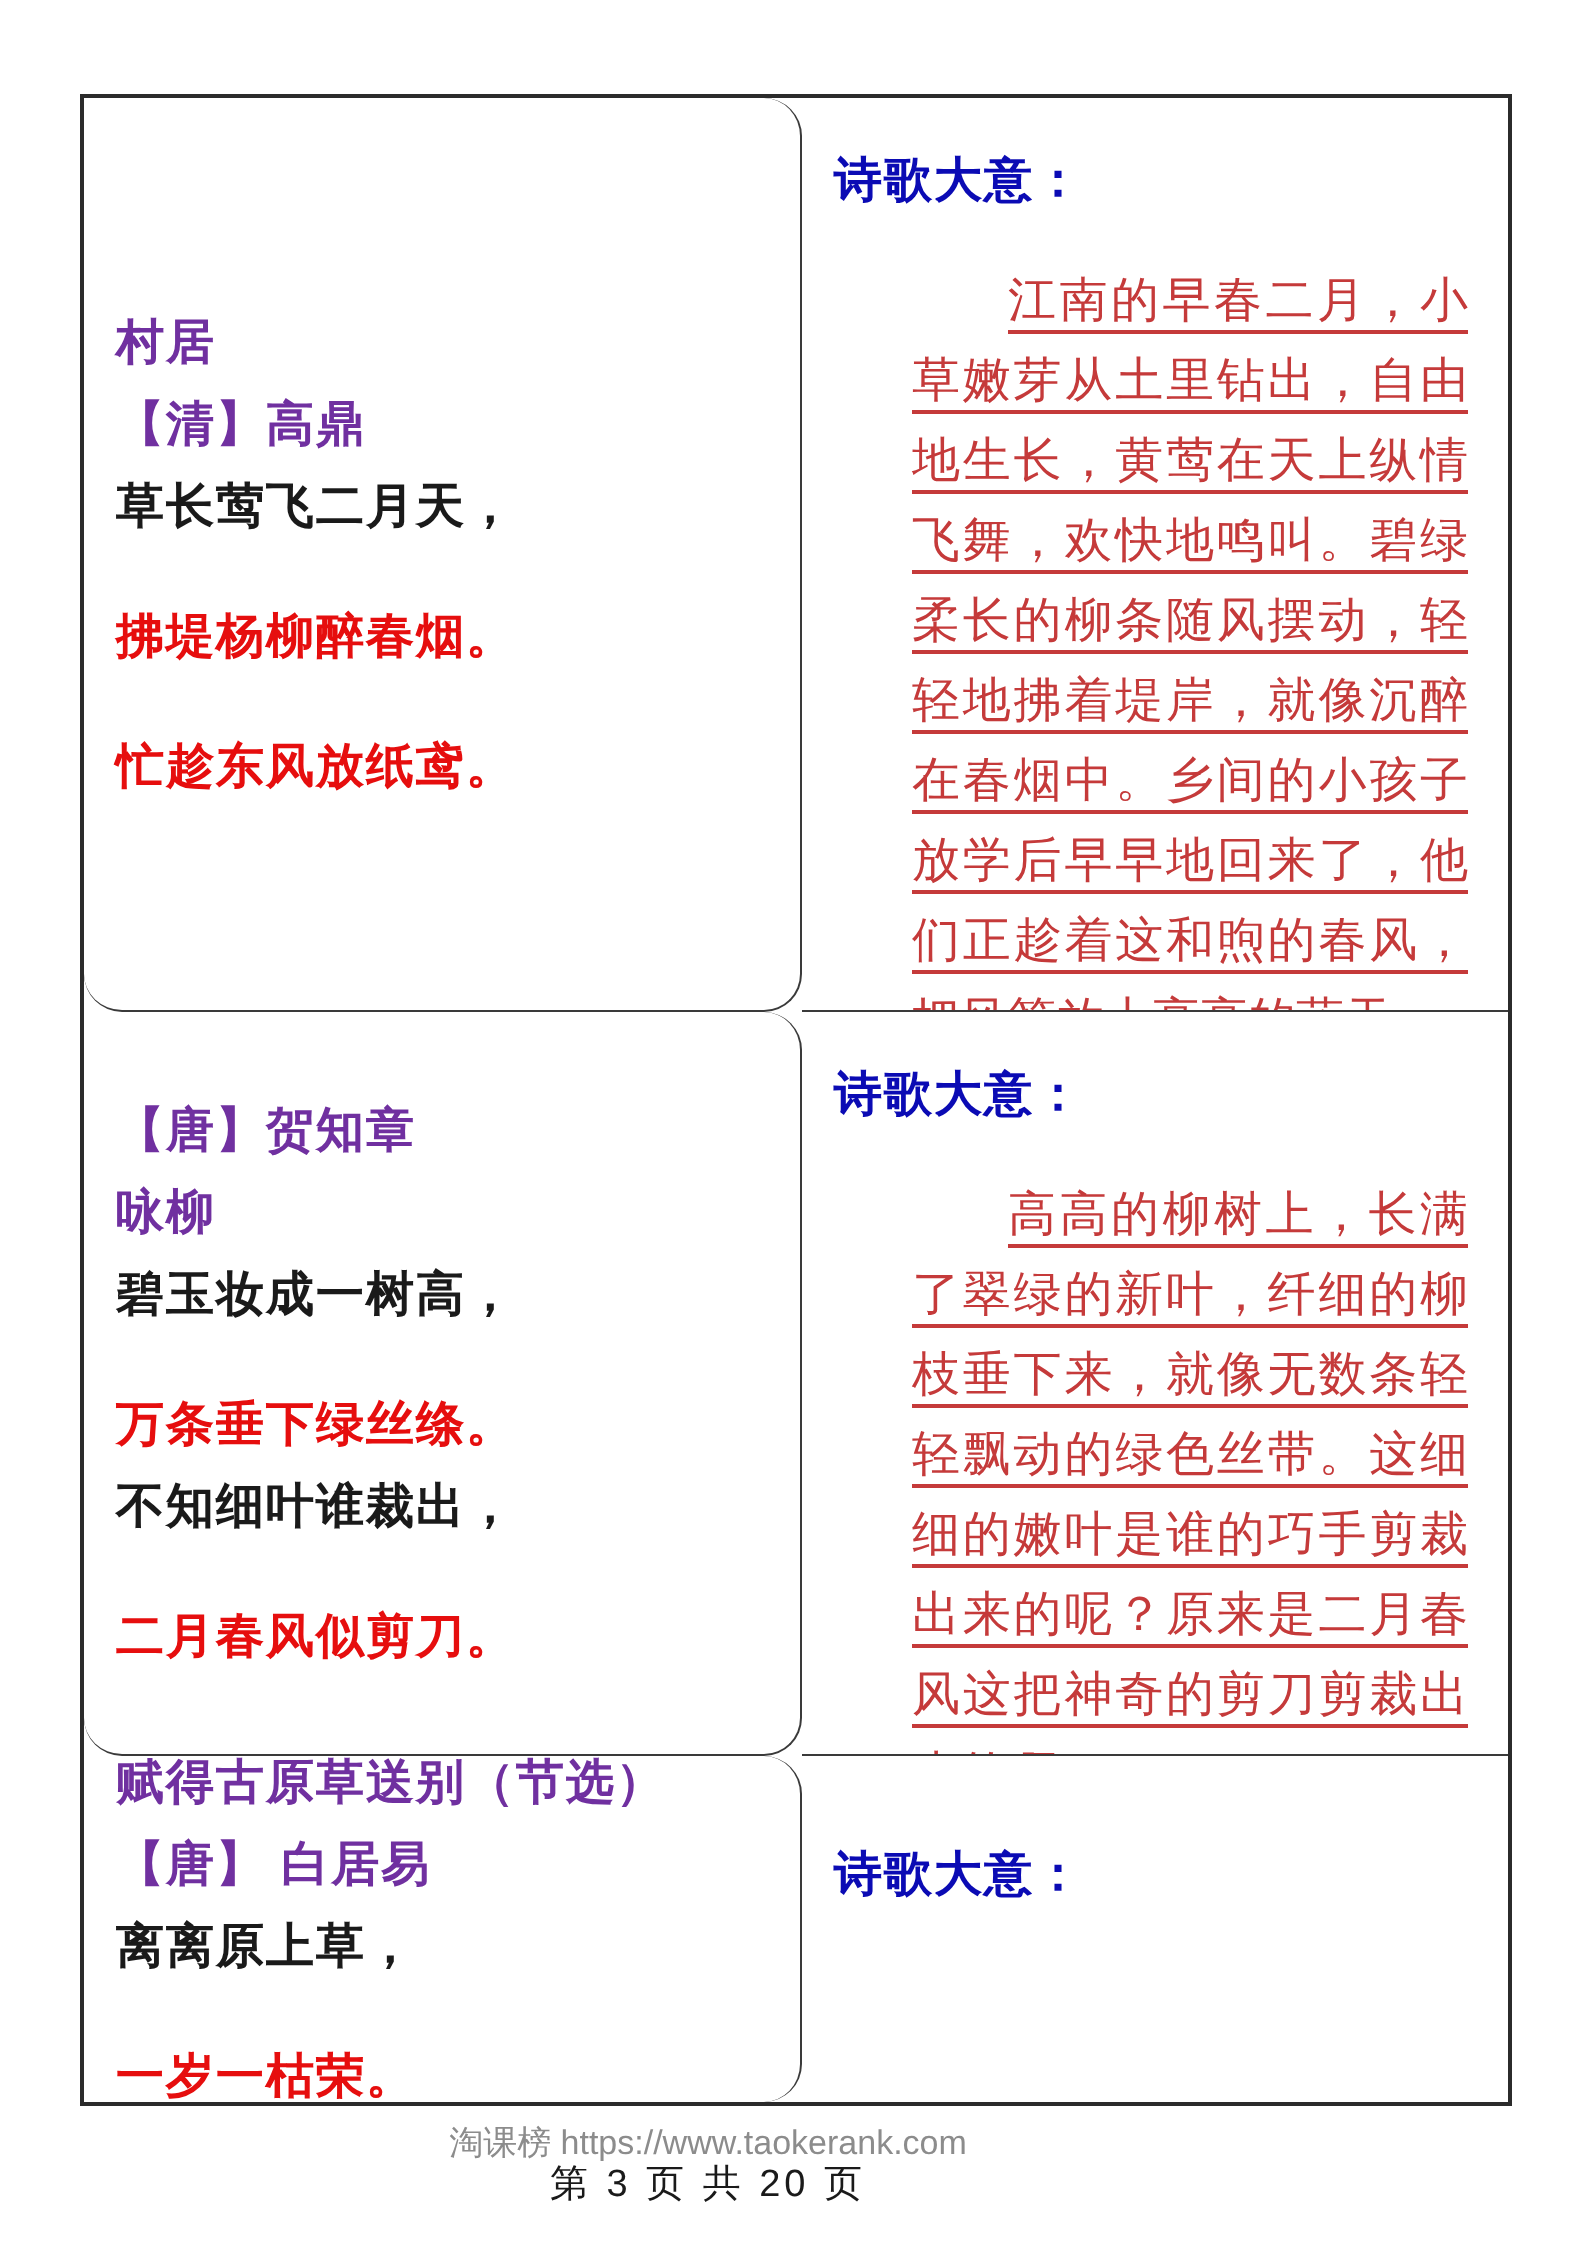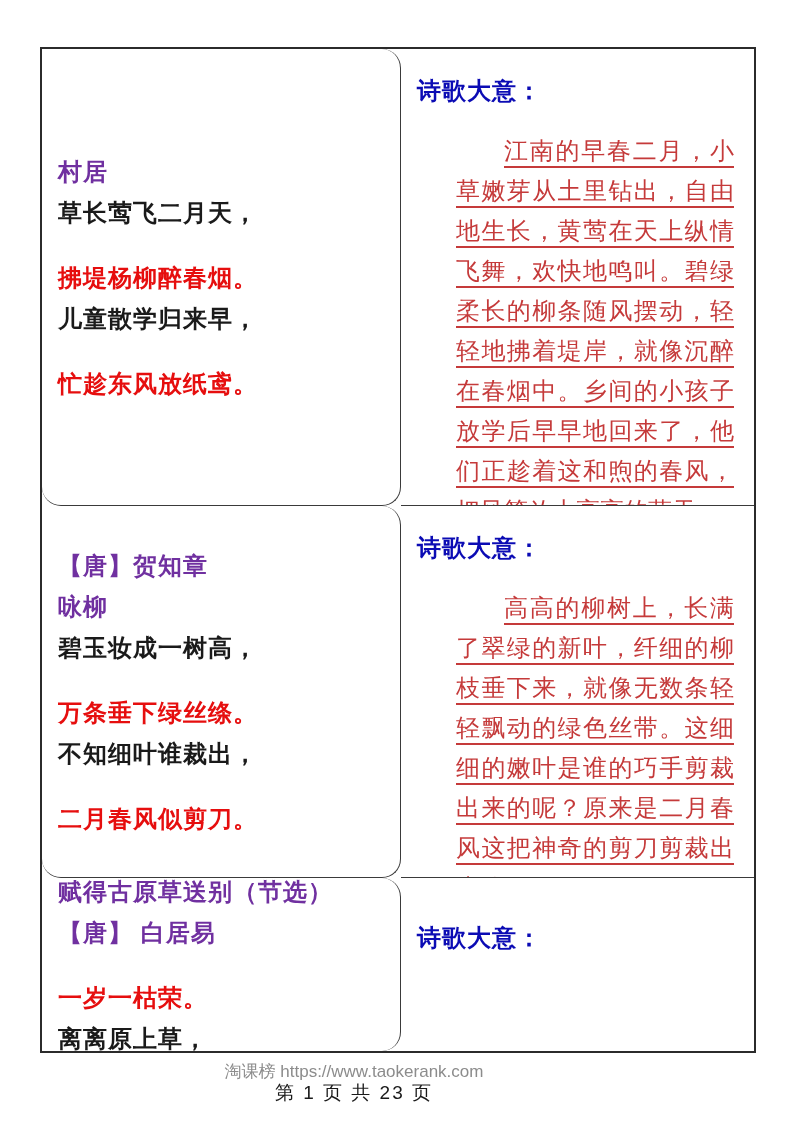--- a/index.html
+++ b/index.html
@@ -87,23 +87,23 @@
 </head>
 <body>
 
 <div class="page">
 
   <div class="poem-table">
 
     <div class="row row-0">
       <div class="cell left poem-cell">
         <div class="poem-line poem-title">村居</div>
+        <div class="poem-line poem-author">【清】高鼎</div>
         <div class="poem-line line-black">草长莺飞二月天，</div>
         <div class="poem-line line-red">拂堤杨柳醉春烟。</div>
-        <div class="poem-line line-black">儿童散学归来早，</div>
         <div class="poem-line line-red">忙趁东风放纸鸢。</div>
       </div>
       <div class="cell meaning-cell">
         <div class="meaning-label">诗歌大意：</div>
         <div class="meaning-text">江南的早春二月，小草嫩芽从土里钻出，自由地生长，黄莺在天上纵情飞舞，欢快地鸣叫。碧绿柔长的柳条随风摆动，轻轻地拂着堤岸，就像沉醉在春烟中。乡间的小孩子放学后早早地回来了，他们正趁着这和煦的春风，把风筝放上高高的蓝天。</div>
       </div>
     </div>
 
     <div class="row row-1">
       <div class="cell left poem-cell">
@@ -117,28 +117,28 @@
       <div class="cell meaning-cell">
         <div class="meaning-label">诗歌大意：</div>
         <div class="meaning-text">高高的柳树上，长满了翠绿的新叶，纤细的柳枝垂下来，就像无数条轻 轻飘动的绿色丝带。这细细的嫩叶是谁的巧手剪裁出来的呢？原来是二月春风这把神奇的剪刀剪裁出来的啊！</div>
       </div>
     </div>
 
     <div class="row row-2">
       <div class="cell left poem-cell">
         <div class="poem-line poem-title">赋得古原草送别（节选）</div>
         <div class="poem-line poem-author">【唐】 白居易</div>
+        <div class="poem-line line-black">离离原上草，</div>
         <div class="poem-line line-red">一岁一枯荣。</div>
-        <div class="poem-line line-black">离离原上草，</div>
       </div>
       <div class="cell meaning-cell">
         <div class="meaning-label">诗歌大意：</div>
       </div>
     </div>
 
   </div>
 
   <div class="footer">
     <div class="footer-site">淘课榜 https://www.taokerank.com</div>
-    <div class="footer-page">第 1 页 共 23 页</div>
+    <div class="footer-page">第 3 页 共 20 页</div>
   </div>
 
 </div>
 
 </body></html>

